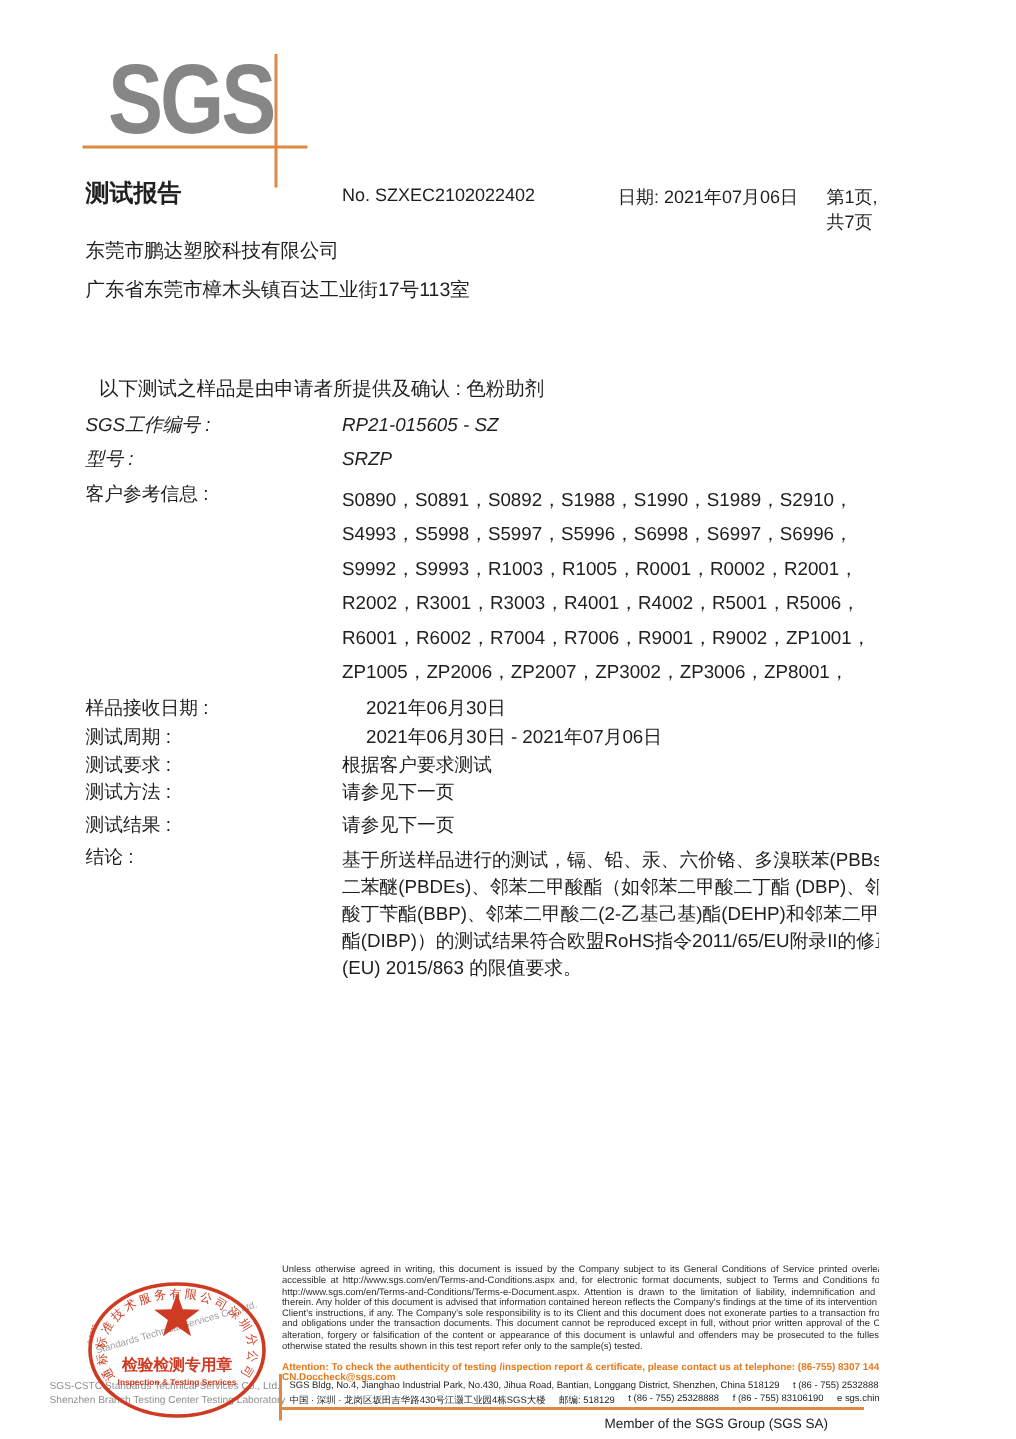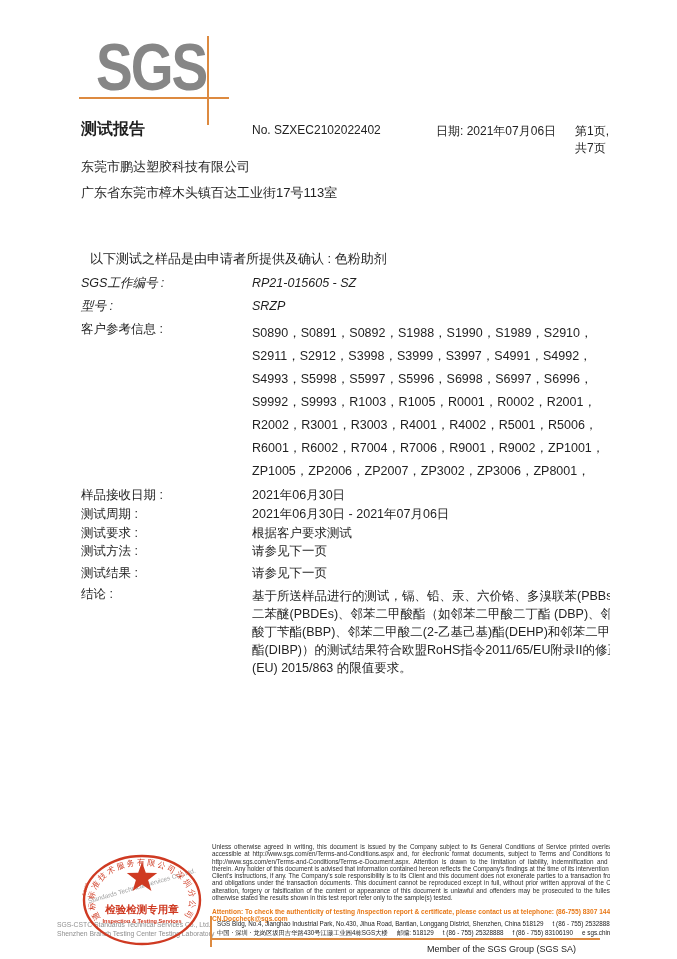--- a/index.html
+++ b/index.html
@@ -1,17 +1,17 @@
 <!DOCTYPE html>
 <html><head>
 <meta charset="utf-8">
 <style>
   html,body{margin:0;padding:0;background:#ffffff;}
   body{font-family:"Liberation Sans","DejaVu Sans",sans-serif;color:#1f1f1f;}
-  .page{position:relative;width:586px;height:959px;background:#fff;overflow:hidden;margin-left:24px;}
+  .page{position:relative;width:586px;height:959px;background:#fff;overflow:hidden;}
 
   
   .logo-text{position:absolute;left:72px;top:34px;font-size:54px;font-weight:bold;color:#868686;
              letter-spacing:-2px;transform:scale(1.02,1.22);transform-origin:left top;line-height:1;}
   .logo-hline{position:absolute;left:55px;top:97px;width:150px;height:2px;background:#dd8a40;}
   .logo-vline{position:absolute;left:183px;top:36px;width:2px;height:89px;background:#dd8a40;}
 
   
   .doc-title{position:absolute;left:57px;top:119px;font-size:16px;font-weight:bold;}
   .report-no{position:absolute;left:228px;top:123px;font-size:12px;}
@@ -22,21 +22,21 @@
   .client-name{position:absolute;left:57px;top:158px;font-size:13px;}
   .client-address{position:absolute;left:57px;top:184px;font-size:13px;}
 
   
   .statement{position:absolute;left:66px;top:250px;font-size:13px;}
   .fields{position:absolute;left:57px;top:276px;width:580px;font-size:12.5px;}
   .frow{display:flex;line-height:15px;}
   .flabel{width:171px;flex-shrink:0;}
   .fvalue{flex:1;}
   .mb8{margin-bottom:8px;font-style:italic;}.mb7{margin-bottom:7px;}.mb6{margin-bottom:6px;}
-  .mb5{margin-bottom:5px;justify-content:flex-end;}.mb4{margin-bottom:4px;}.mb3{margin-bottom:3px;}
+  .mb5{margin-bottom:5px;justify-content:flex-end;}.mb4{margin-bottom:4px;gap:16px;}.mb3{margin-bottom:3px;}
   .ref-line{line-height:23px;}
   .conclusion-text{width:424px;line-height:18px;}
 
   
   .disclaimer{position:absolute;left:188px;top:843px;width:474px;font-size:6.3px;line-height:7.3px;
               text-align:justify;color:#2e2e2e;}
   .attention{position:absolute;left:188px;top:908px;width:474px;font-size:6.6px;line-height:7.4px;
              font-weight:bold;color:#e87918;}
   .addr-row{position:absolute;left:193px;width:478px;font-size:6.3px;white-space:nowrap;
             display:flex;gap:9px;color:#222;}
@@ -78,21 +78,20 @@
       <div class="fvalue">RP21-015605 - SZ</div>
     </div>
     <div class="frow mb8">
       <div class="flabel">型号 :</div>
       <div class="fvalue">SRZP</div>
     </div>
     <div class="frow mb5">
       <div class="flabel">客户参考信息 :</div>
       <div class="fvalue">
         <div class="ref-line">S0890，S0891，S0892，S1988，S1990，S1989，S2910，</div>
-        <div class="ref-line">S2911，S2912，S3998，S3999，S3997，S4991，S4992，</div>
         <div class="ref-line">S4993，S5998，S5997，S5996，S6998，S6997，S6996，</div>
         <div class="ref-line">S9992，S9993，R1003，R1005，R0001，R0002，R2001，</div>
         <div class="ref-line">R2002，R3001，R3003，R4001，R4002，R5001，R5006，</div>
         <div class="ref-line">R6001，R6002，R7004，R7006，R9001，R9002，ZP1001，</div>
         <div class="ref-line">ZP1005，ZP2006，ZP2007，ZP3002，ZP3006，ZP8001，</div>
       </div>
     </div>
     <div class="frow mb4">
       <div class="flabel">样品接收日期 :</div>
       <div class="fvalue">2021年06月30日</div>

